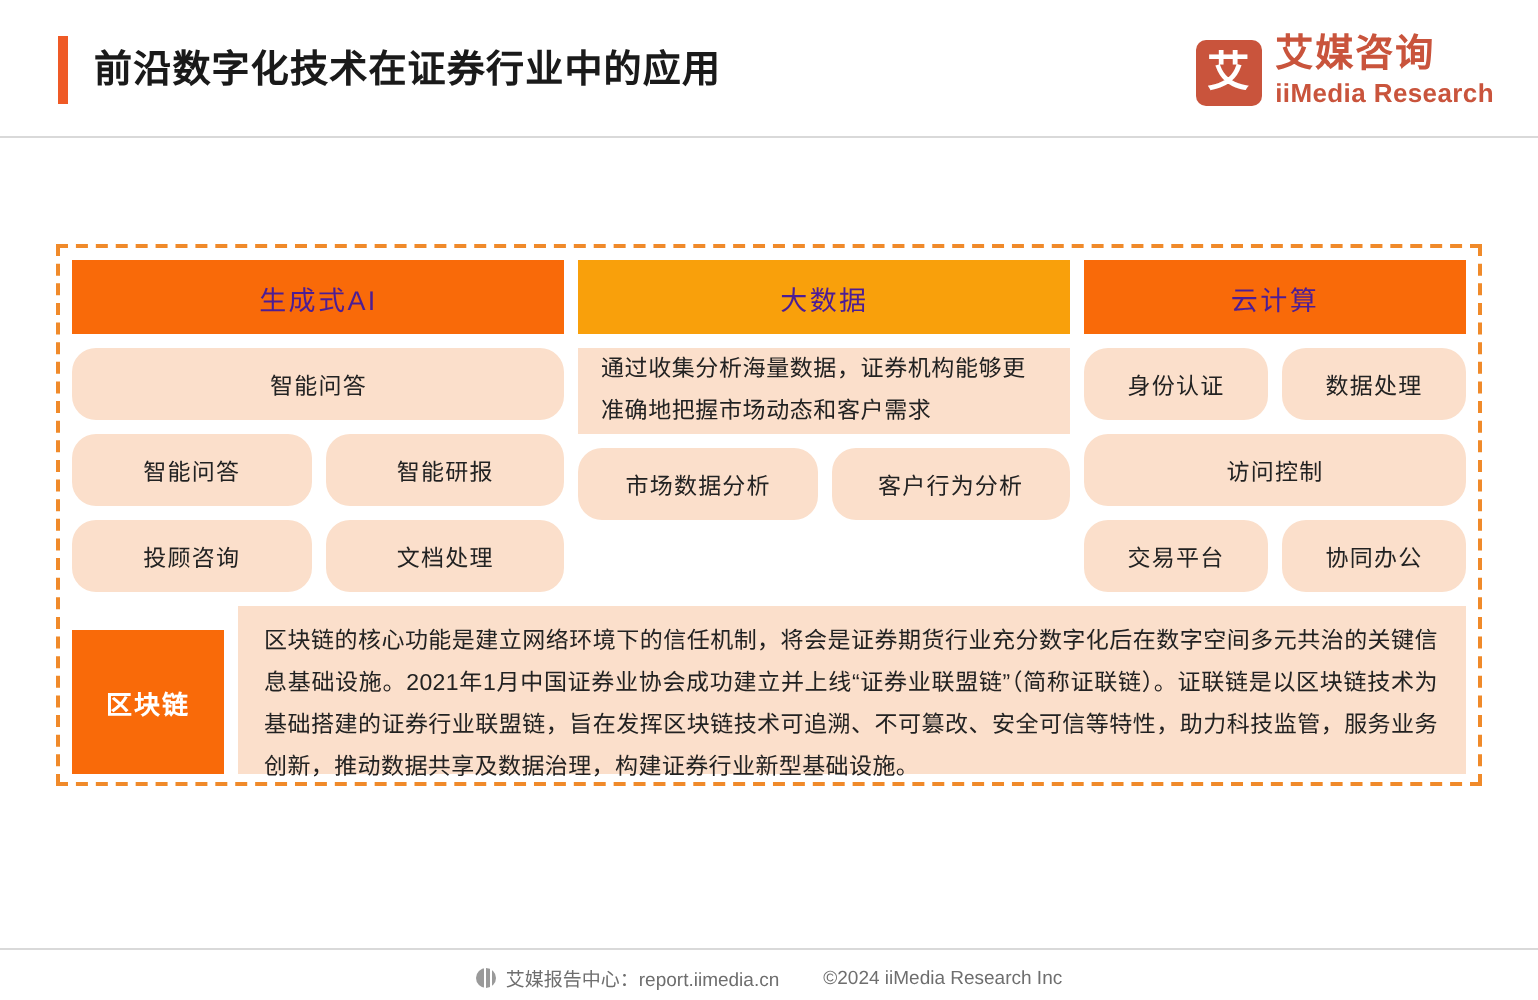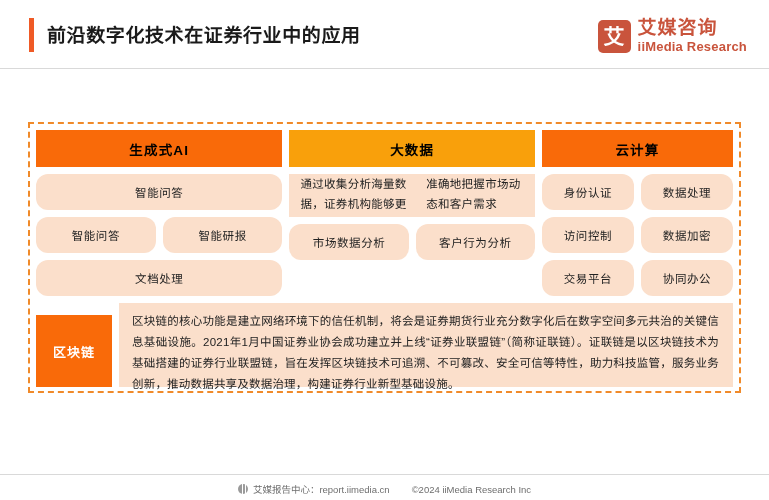--- a/index.html
+++ b/index.html
@@ -130,23 +130,23 @@
   }
   .col-ai   { width: 249px; }
   .col-data { width: 248px; }
   .col-cloud{ width: 193px; }
 
   .col-head {
     height: 37px;
     display: flex;
     align-items: center;
     justify-content: center;
-    color: #000000;
+    color: #4c1d95;
     font-size: 13.5px;
-    font-weight: bold;
+    font-weight: normal;
     letter-spacing: 1.2px;
   }
   .head-ai    { background: #f96a09; }
   .head-data  { background: #f9a00b; }
   .head-cloud { background: #f96a09; }
 
   .cell-row {
     display: flex;
     gap: 7px;
     height: 36px;
@@ -169,21 +169,21 @@
     justify-content: center;
     font-size: 11.5px;
     color: #222222;
     letter-spacing: 0.6px;
     height: 36px;
   }
   .desc-cell {
     background: #fbdfcb;
     height: 43px;
     display: flex;
-    flex-direction: row;
+    flex-direction: column;
     justify-content: center;
     padding: 0 11px;
     box-sizing: border-box;
     font-size: 11.5px;
     line-height: 1.75;
     color: #222222;
     letter-spacing: 0.3px;
   }
 
   
@@ -289,20 +289,21 @@
     <div class="col col-ai">
       <div class="col-head head-ai">生成式AI</div>
       <div class="cell-row">
         <div class="cell">智能问答</div>
       </div>
       <div class="cell-row">
         <div class="cell">智能问答</div>
         <div class="cell">智能研报</div>
       </div>
       <div class="cell-row">
+        <div class="cell">投顾咨询</div>
         <div class="cell">文档处理</div>
       </div>
     </div>
 
     <div class="col col-data">
       <div class="col-head head-data">大数据</div>
       <div class="desc-cell">
         <div>通过收集分析海量数据，证券机构能够更</div>
         <div>准确地把握市场动态和客户需求</div>
       </div>
@@ -313,21 +314,20 @@
     </div>
 
     <div class="col col-cloud">
       <div class="col-head head-cloud">云计算</div>
       <div class="cell-row">
         <div class="cell">身份认证</div>
         <div class="cell">数据处理</div>
       </div>
       <div class="cell-row">
         <div class="cell">访问控制</div>
-        <div class="cell">数据加密</div>
       </div>
       <div class="cell-row">
         <div class="cell">交易平台</div>
         <div class="cell">协同办公</div>
       </div>
     </div>
 
   </div>
 
   <div class="chain">

